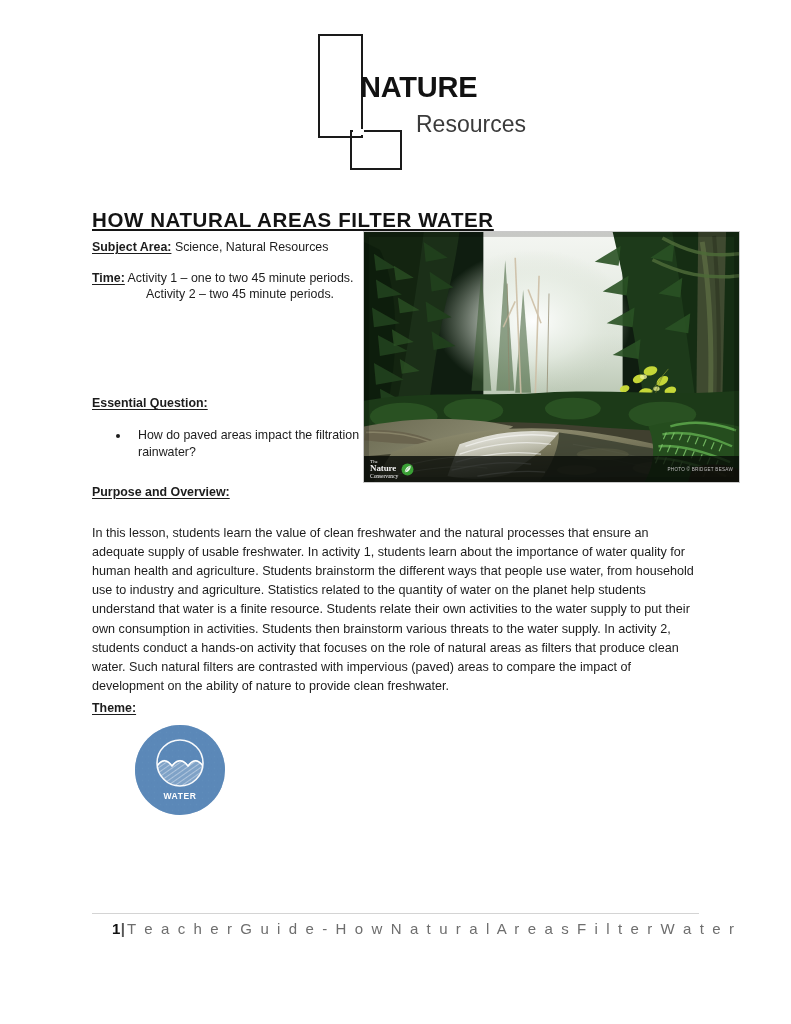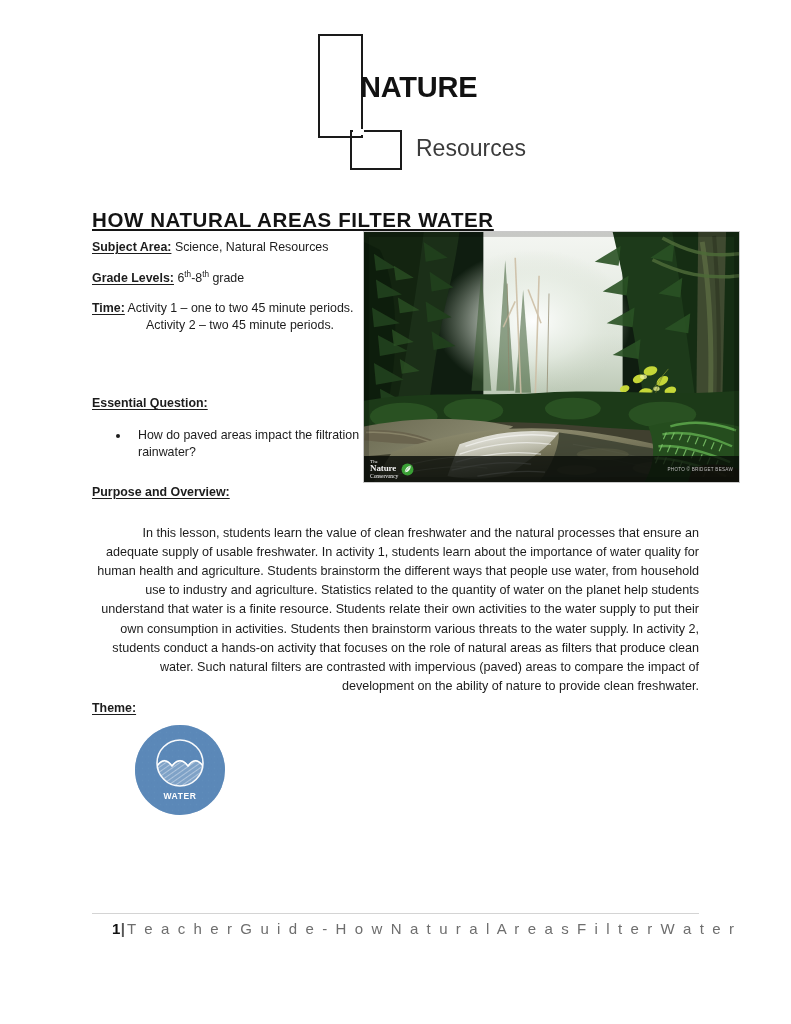--- a/index.html
+++ b/index.html
@@ -92,21 +92,21 @@
   .logo-sub {
     font-weight: 400;
     font-size: 23px;
     line-height: 23px;
     color: #3b3b3b;
     letter-spacing: 0px;
   }
   .logo-sub-2 {
     position: absolute;
     left: 102px;
-    top: 103px;
+    top: 79px;
     font-weight: 400;
     font-size: 23px;
     line-height: 23px;
     color: #3b3b3b;
     white-space: nowrap;
   }
 
   
   .doc-title {
     position: absolute;
@@ -240,21 +240,21 @@
 
   
   .body-para {
     position: absolute;
     left: 92px;
     top: 511px;
     width: 607px;
     font-size: 12.6px;
     line-height: 19.2px;
     color: #1c1c1c;
-    text-align: right;
+    text-align: left;
   }
 
   
   .theme-block {
     position: absolute;
     left: 135px;
     top: 725px;
     width: 560px;
     display: flex;
     align-items: flex-start;
@@ -322,24 +322,20 @@
 
   <h1 class="doc-title">HOW NATURAL AREAS FILTER WATER</h1>
 
   <div class="meta-col">
 
     <div class="meta-row">
       <span class="meta-label">Subject Area:</span>
       <span class="meta-value">Science, Natural Resources</span>
     </div>
 
-    <div class="meta-row">
-      <span class="meta-label">Grade Levels:</span>
-      <span class="meta-value"><span>6</span><sup>th</sup><span>-8</span><sup>th</sup><span> grade</span></span>
-    </div>
 
     <div class="meta-row">
       <span class="meta-label">Time:</span>
       <span class="meta-value">Activity 1 – one to two 45 minute periods.</span>
       <span class="meta-indent meta-value">Activity 2 – two 45 minute periods.</span>
     </div>
 
   </div>
 
   <div class="section-label" id="label-essential">Essential Question:</div>

